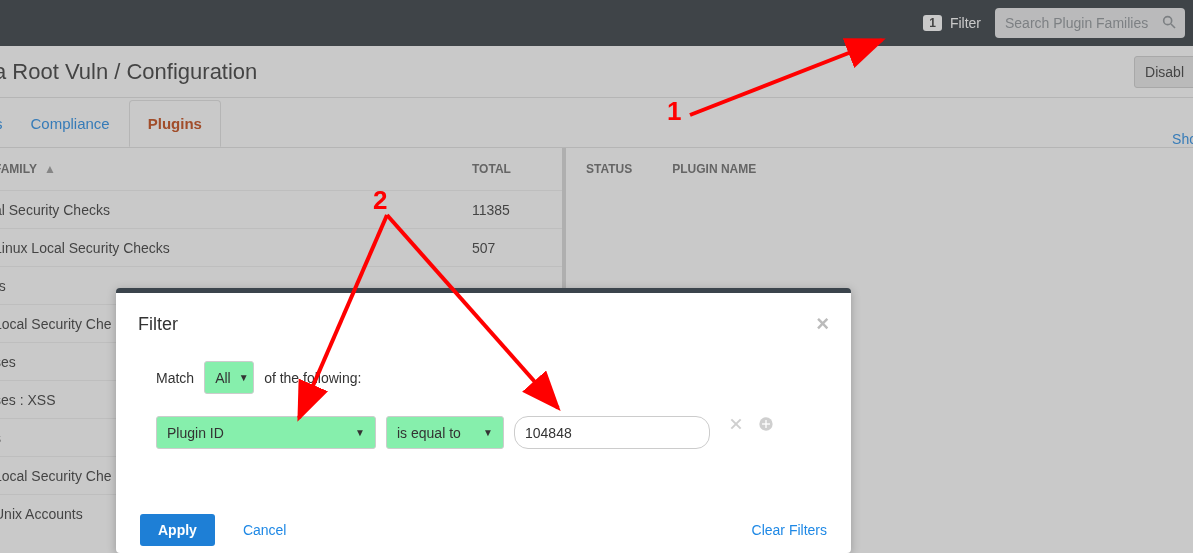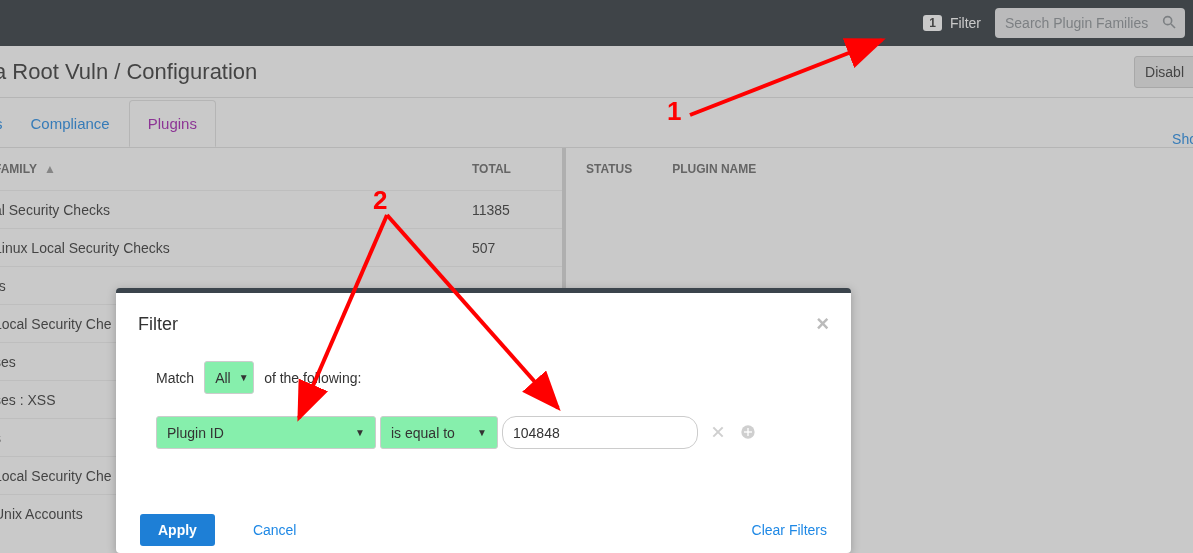--- a/index.html
+++ b/index.html
@@ -12,21 +12,21 @@
 .searchbox input { width:190px; height:30px; background:#e8e9ea; border:none; border-radius:4px; padding:0 30px 0 10px; font-size:14px; color:#555; }
 .searchbox input::placeholder { color:#8a8f94; }
 .searchbox .sicon { position:absolute; right:8px; top:6px; color:#8a8f94; }
 .page-title-row { height:52px; display:flex; align-items:center; justify-content:space-between; padding:0 0 0 0; border-bottom:1px solid #e0e0e0; }
 .page-title { font-size:22px; font-weight:300; color:#333; padding-left:0; margin-left:-6px; }
 .disable-btn { background:#e8e8e8; border:1px solid #ccc; padding:7px 10px; font-size:14px; color:#333; border-radius:3px 0 0 3px; margin-right:-2px; }
 .tabs-row { height:50px; display:flex; align-items:flex-end; justify-content:space-between; padding:0 0 0 0; border-bottom:1px solid #e0e0e0; }
 .tabs { display:flex; align-items:flex-end; height:100%; }
 .tab { padding:14px 18px; font-size:15px; color:#1e88e5; cursor:pointer; border:1px solid transparent; }
 .tab.frag-left { padding-left:0; padding-right:8px; margin-left:-6px; }
-.tab.active { color:#a21caf; font-weight:400; border:1px solid #e0e0e0; border-bottom:1px solid #fff; border-radius:4px 4px 0 0; background:#fff; }
+.tab.active { color:#c2410c; font-weight:700; border:1px solid #e0e0e0; border-bottom:1px solid #fff; border-radius:4px 4px 0 0; background:#fff; }
 .show-link { color:#1e88e5; font-size:14px; padding-right:0; margin-right:-4px; cursor:pointer; }
 .content { display:flex; height:calc(553px - 46px - 52px - 50px); }
 .left { width:566px; border-right:4px solid #d7d7d7; }
 .right { flex:1; padding:0 0 0 20px; }
 .col-headers { display:flex; padding:14px 0 14px 0; color:#666; font-size:12px; font-weight:700; }
 .col-headers .hfam { flex:1; padding-left:0; margin-left:-6px; }
 .col-headers .htot { width:90px; text-align:left; }
 .sort-caret { display:inline-block; margin-left:4px; color:#999; }
 .fam-row { display:flex; align-items:center; height:38px; border-top:1px solid #eee; font-size:14px; color:#333; }
 .fam-row .fname { flex:1; margin-left:-6px; }
@@ -37,28 +37,28 @@
 .dim { position:absolute; left:0; top:0; width:1193px; height:553px; background:rgba(100,100,100,0.35); pointer-events:none; }
 .modal { position:absolute; left:116px; top:288px; width:735px; height:265px; background:#fff; border-top:5px solid #3b444c; box-shadow:0 2px 10px rgba(0,0,0,0.25); border-radius:4px; pointer-events:auto; }
 .modal-header { display:flex; justify-content:space-between; align-items:center; padding:18px 22px 14px; }
 .modal-title { font-size:18px; color:#333; font-weight:400; }
 .modal-close { font-size:22px; color:#bbb; font-weight:700; cursor:pointer; }
 .modal-body { padding:10px 40px 0 40px; }
 .match-row { display:flex; align-items:center; gap:10px; font-size:14px; color:#333; margin-bottom:22px; }
 .select { border:1px solid #ccc; border-radius:3px; background:#86efac; height:33px; display:flex; align-items:center; justify-content:space-between; padding:0 10px; font-size:14px; color:#333; cursor:pointer; }
 .select .caret { font-size:10px; color:#333; margin-left:8px; }
 .select.small { width:50px; }
-.rule-row { display:flex; align-items:center; gap:4px; }
+.rule-row { display:flex; align-items:flex-start; gap:10px; }
 .rule-row .sel-field { width:220px; }
 .rule-row .sel-op { width:118px; }
 .rule-row input.val { width:196px; height:33px; border:1px solid #ccc; border-radius:14px; padding:0 10px; font-size:14px; color:#333; }
 .rule-icons { display:flex; align-items:center; gap:12px; margin-left:8px; }
 .rule-icon { width:18px; height:18px; color:#cfcfcf; cursor:pointer; }
 .modal-footer { position:absolute; bottom:0; left:0; right:0; padding:0 24px 0 24px; display:flex; align-items:center; justify-content:space-between; height:46px; }
-.footer-left { display:flex; align-items:center; gap:38px; }
+.footer-left { display:flex; align-items:center; gap:28px; }
 .apply-btn { background:#1e7fd6; color:#fff; border:none; padding:8px 18px; font-size:14px; border-radius:3px; font-weight:600; cursor:pointer; }
 .cancel-link { color:#1e88e5; font-size:14px; cursor:pointer; }
 .clear-link { color:#1e88e5; font-size:14px; cursor:pointer; }
 
 .ann-layer { position:absolute; left:0; top:0; width:1193px; height:553px; pointer-events:none; }
 .ann-num { position:absolute; color:#ff0000; font-size:26px; font-weight:700; }
 svg.icon { width:16px; height:16px; display:block; }
 </style>
 </head>
 <body>

